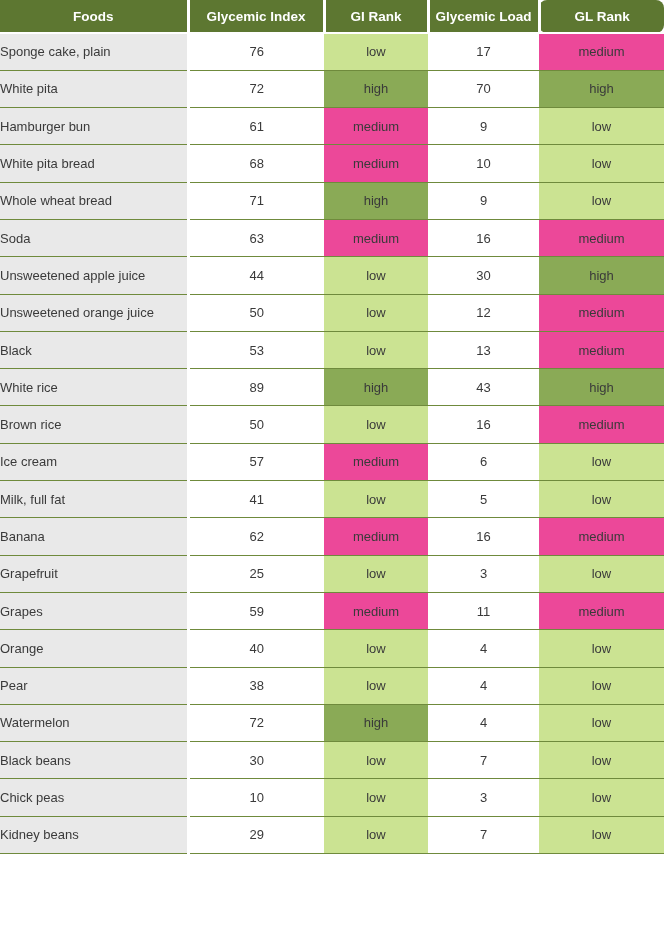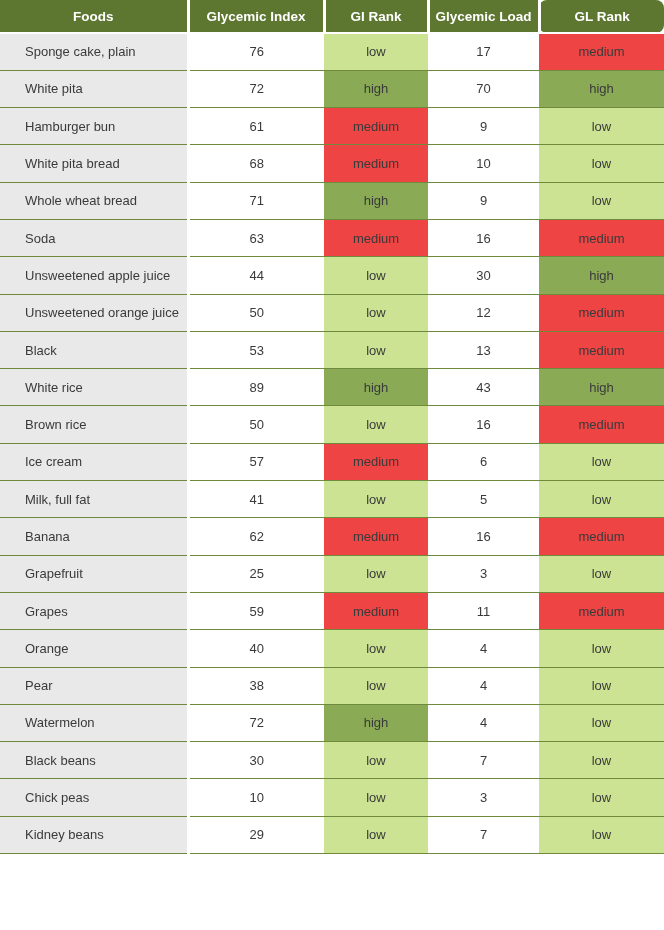--- a/index.html
+++ b/index.html
@@ -48,34 +48,34 @@
     height: 37.3px;
     font-size: 13px;
     color: #3a3a3a;
     box-sizing: border-box;
     border-bottom: 1px solid #6f8a3c;
     vertical-align: middle;
   }
 
   td.food {
     background: #e9e9e9;
-    padding-left: 25px;
+    padding-left: 0;
     text-align: left;
     font-weight: normal;
     border-right: 3px solid #ffffff;
   }
   td.num {
     background: #ffffff;
     text-align: center;
   }
   td.rank {
     text-align: center;
   }
   td.rank.low    { background: #cbe392; }
-  td.rank.medium { background: #ef4444; }
+  td.rank.medium { background: #ec4899; }
   td.rank.high   { background: #8aaa56; }
 
   
   td.gi-num  { border-left: 0; border-right: 0; }
   td.gl-num  { border-left: 0; border-right: 0; }
 </style>
 </head>
 <body>
 
 <table id="gi-table">

